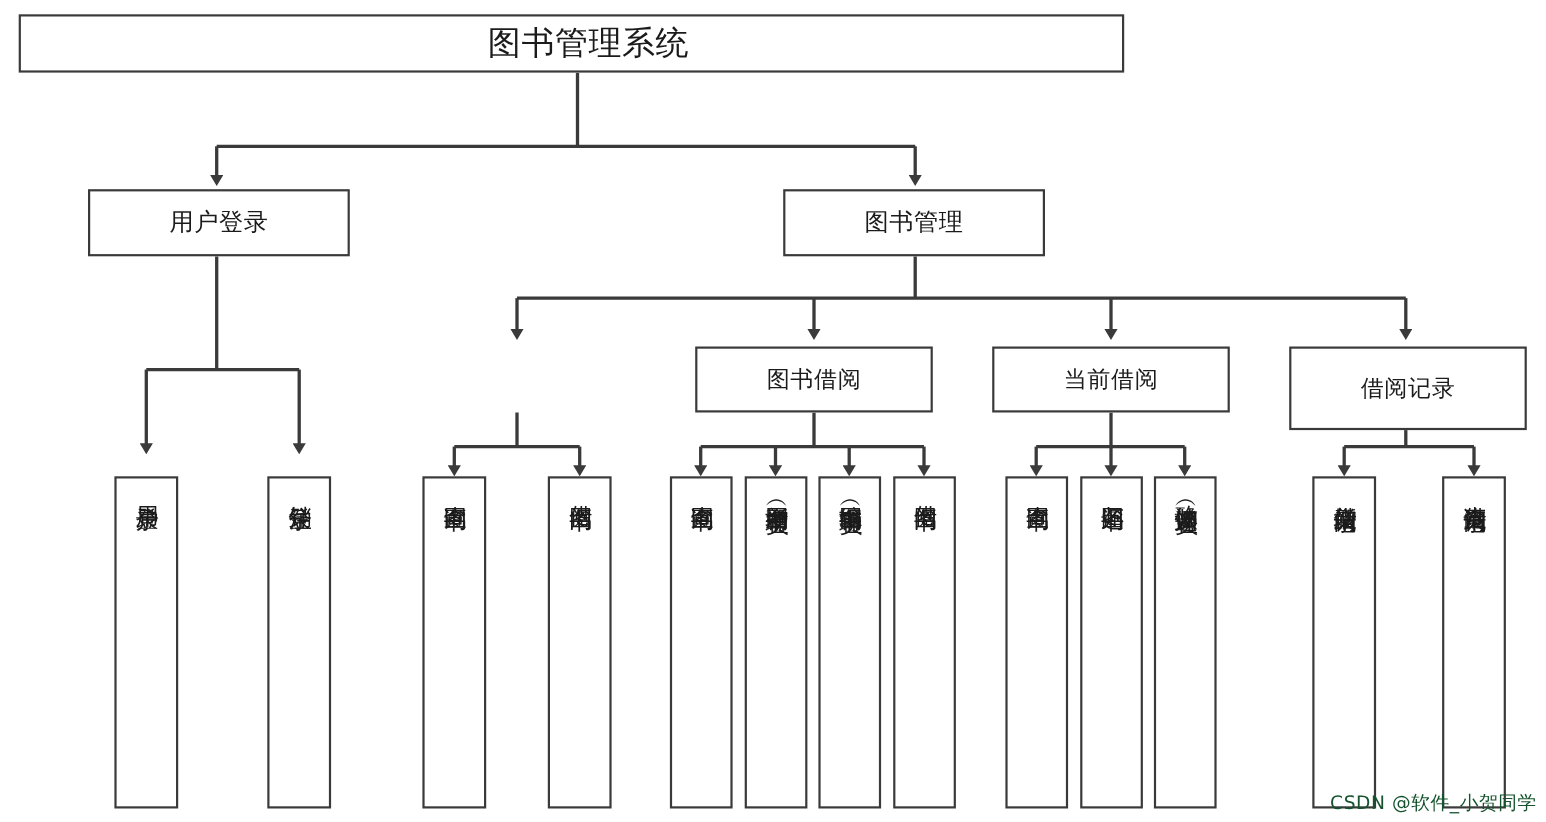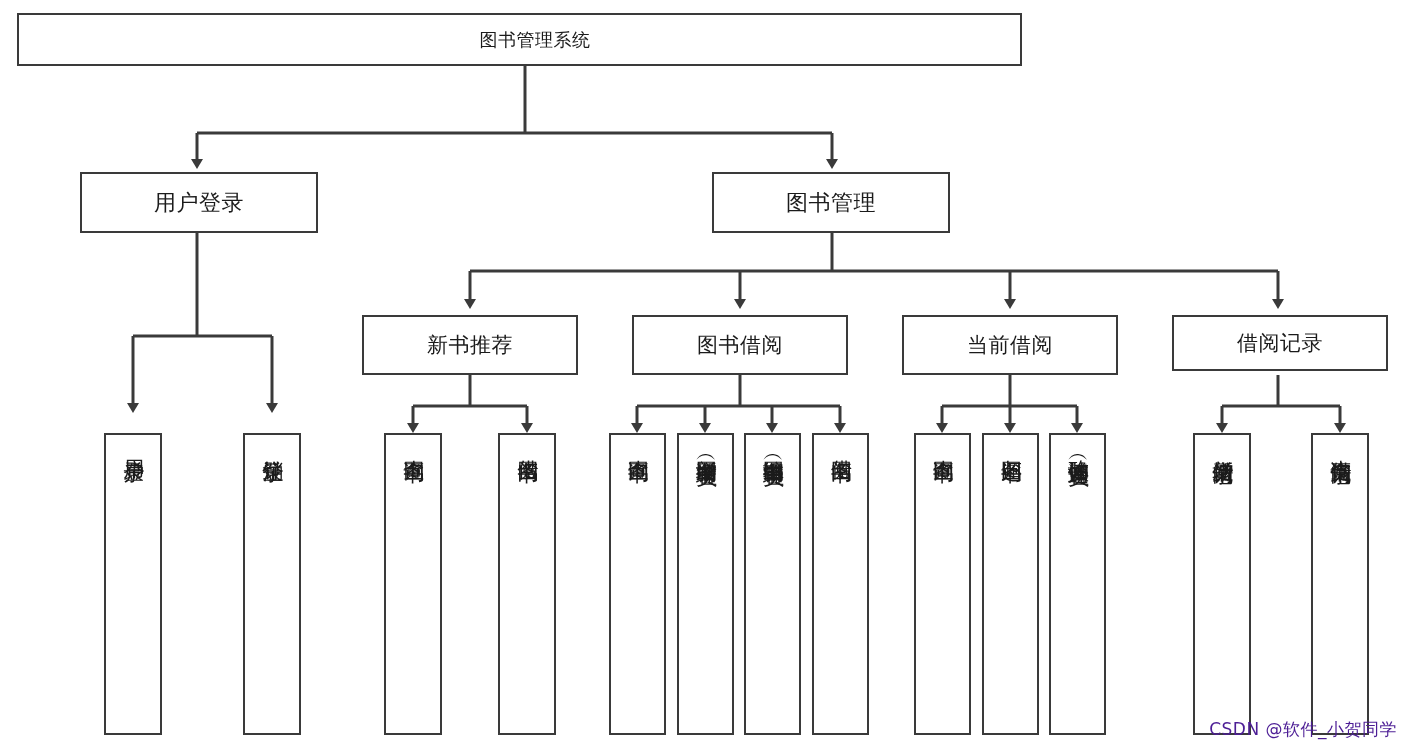--- a/index.html
+++ b/index.html
@@ -28,21 +28,21 @@
     box-sizing: border-box;
     background: #ffffff;
     border: 2px solid #3a3a3a;
     display: flex;
     align-items: center;
     justify-content: center;
     color: #1b1b1b;
     z-index: 2;
   }
   .node.root {
-    font-size: 18px;
+    font-size: 30px;
     padding-left: 31px;
   }
   .node.lvl1 {
     font-size: 22px;
   }
   .node.lvl2 {
     font-size: 21px;
   }
   .node.leaf {
     font-size: 21px;
@@ -59,21 +59,21 @@
   }
   .htext {
     line-height: 1;
     letter-spacing: 0.5px;
   }
   .watermark {
     position: absolute;
     right: 8px;
     bottom: 6px;
     font-size: 17px;
-    color: #4c1d95;
+    color: #14532d;
     letter-spacing: 0.5px;
     z-index: 5;
     white-space: nowrap;
   }
 </style>
 </head>
 <body>
 
 <div id="canvas">
 
@@ -132,33 +132,30 @@
   </div>
 
   <div class="node lvl1" style="left:80px; top:172px; width:238px; height:61px;">
     <span class="htext">用户登录</span>
   </div>
 
   <div class="node lvl1" style="left:712px; top:172px; width:238px; height:61px;text-align:right;">
     <span class="htext">图书管理</span>
   </div>
 
-  <div class="node lvl2" style="left:362px; top:315px; width:216px; height:60px;">
-    <span class="htext">新书推荐</span>
-  </div>
 
   <div class="node lvl2" style="left:902px; top:315px; width:216px; height:60px;">
     <span class="htext">当前借阅</span>
   </div>
 
   <div class="node lvl2" style="left:632px; top:315px; width:216px; height:60px;">
     <span class="htext">图书借阅</span>
   </div>
 
-  <div class="node lvl2" style="left:1172px; top:315px; width:216px; height:56px;text-align:center;">
+  <div class="node lvl2" style="left:1172px; top:315px; width:216px; height:76px;text-align:center;">
     <span class="htext">借阅记录</span>
   </div>
 
   <div class="node leaf" style="left:104px; top:433px; width:58px; height:302px;">
     <span class="vtext">用户登录</span>
   </div>
 
   <div class="node leaf" style="left:243px; top:433px; width:58px; height:302px;">
     <span class="vtext">注销登录</span>
   </div>

